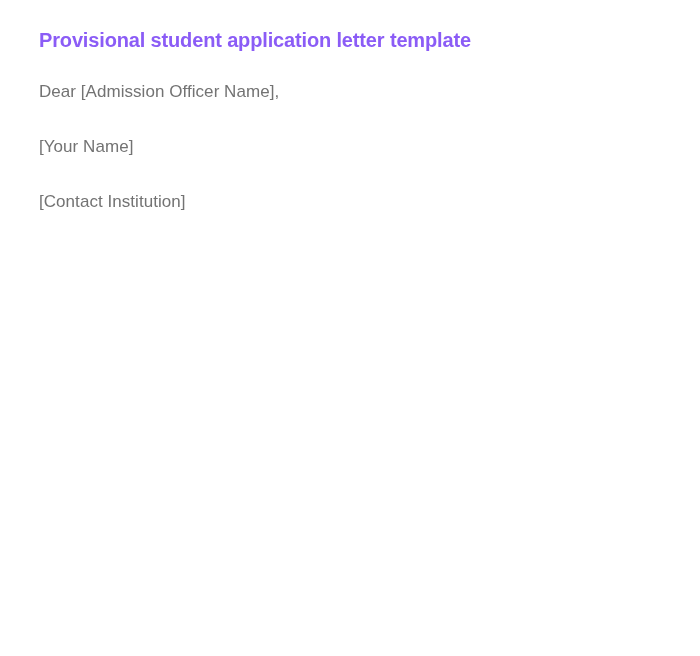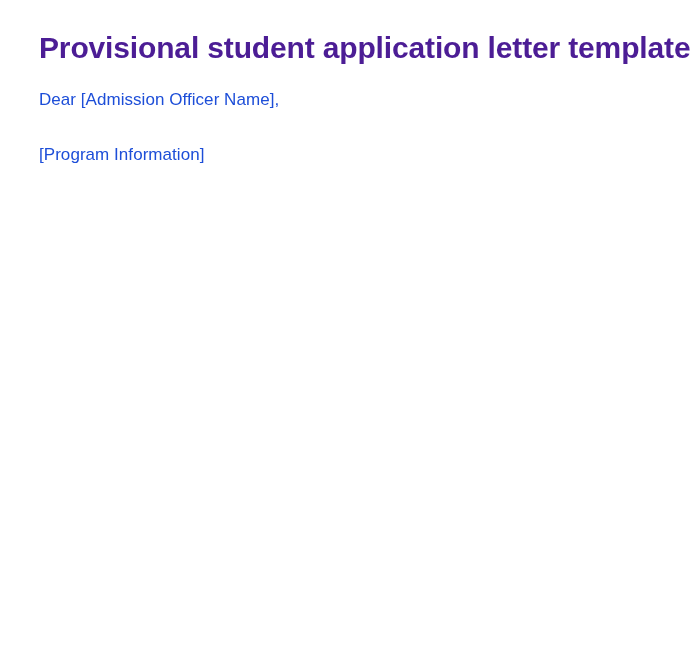--- a/index.html
+++ b/index.html
@@ -16,33 +16,33 @@
   }
   .page {
     box-sizing: border-box;
     width: 700px;
     height: 656px;
     padding: 24px 40px 0 39px;
     background: #ffffff;
     overflow: hidden;
   }
   .doc-title {
-    font-size: 30px;
+    font-size: 20px;
     font-weight: 700;
     line-height: 32px;
     letter-spacing: -0.15px;
-    color: #4c1d95;
-    margin: 8px 0 18px 0;
+    color: #8b5cf6;
+    margin: 0 0 18px 0;
     white-space: nowrap;
   }
   .para {
     font-size: 17px;
     line-height: 36px;
     font-weight: 400;
-    color: #1d4ed8;
+    color: #737373;
     margin: 0 0 19px 0;
     max-width: 600px;
     letter-spacing: 0.05px;
   }
   .para:last-child {
     margin-bottom: 0;
   }
 </style>
 </head>
 <body>
@@ -50,16 +50,17 @@
 <div class="page">
 
   <h1 class="doc-title">Provisional student application letter template</h1>
 
   <p class="para">Dear [Admission Officer Name],</p>
 
 
 
 
 
+  <p class="para">[Your Name]</p>
 
-  <p class="para">[Program Information]</p>
+  <p class="para">[Contact Institution]</p>
 
 </div>
 
 </body></html>

